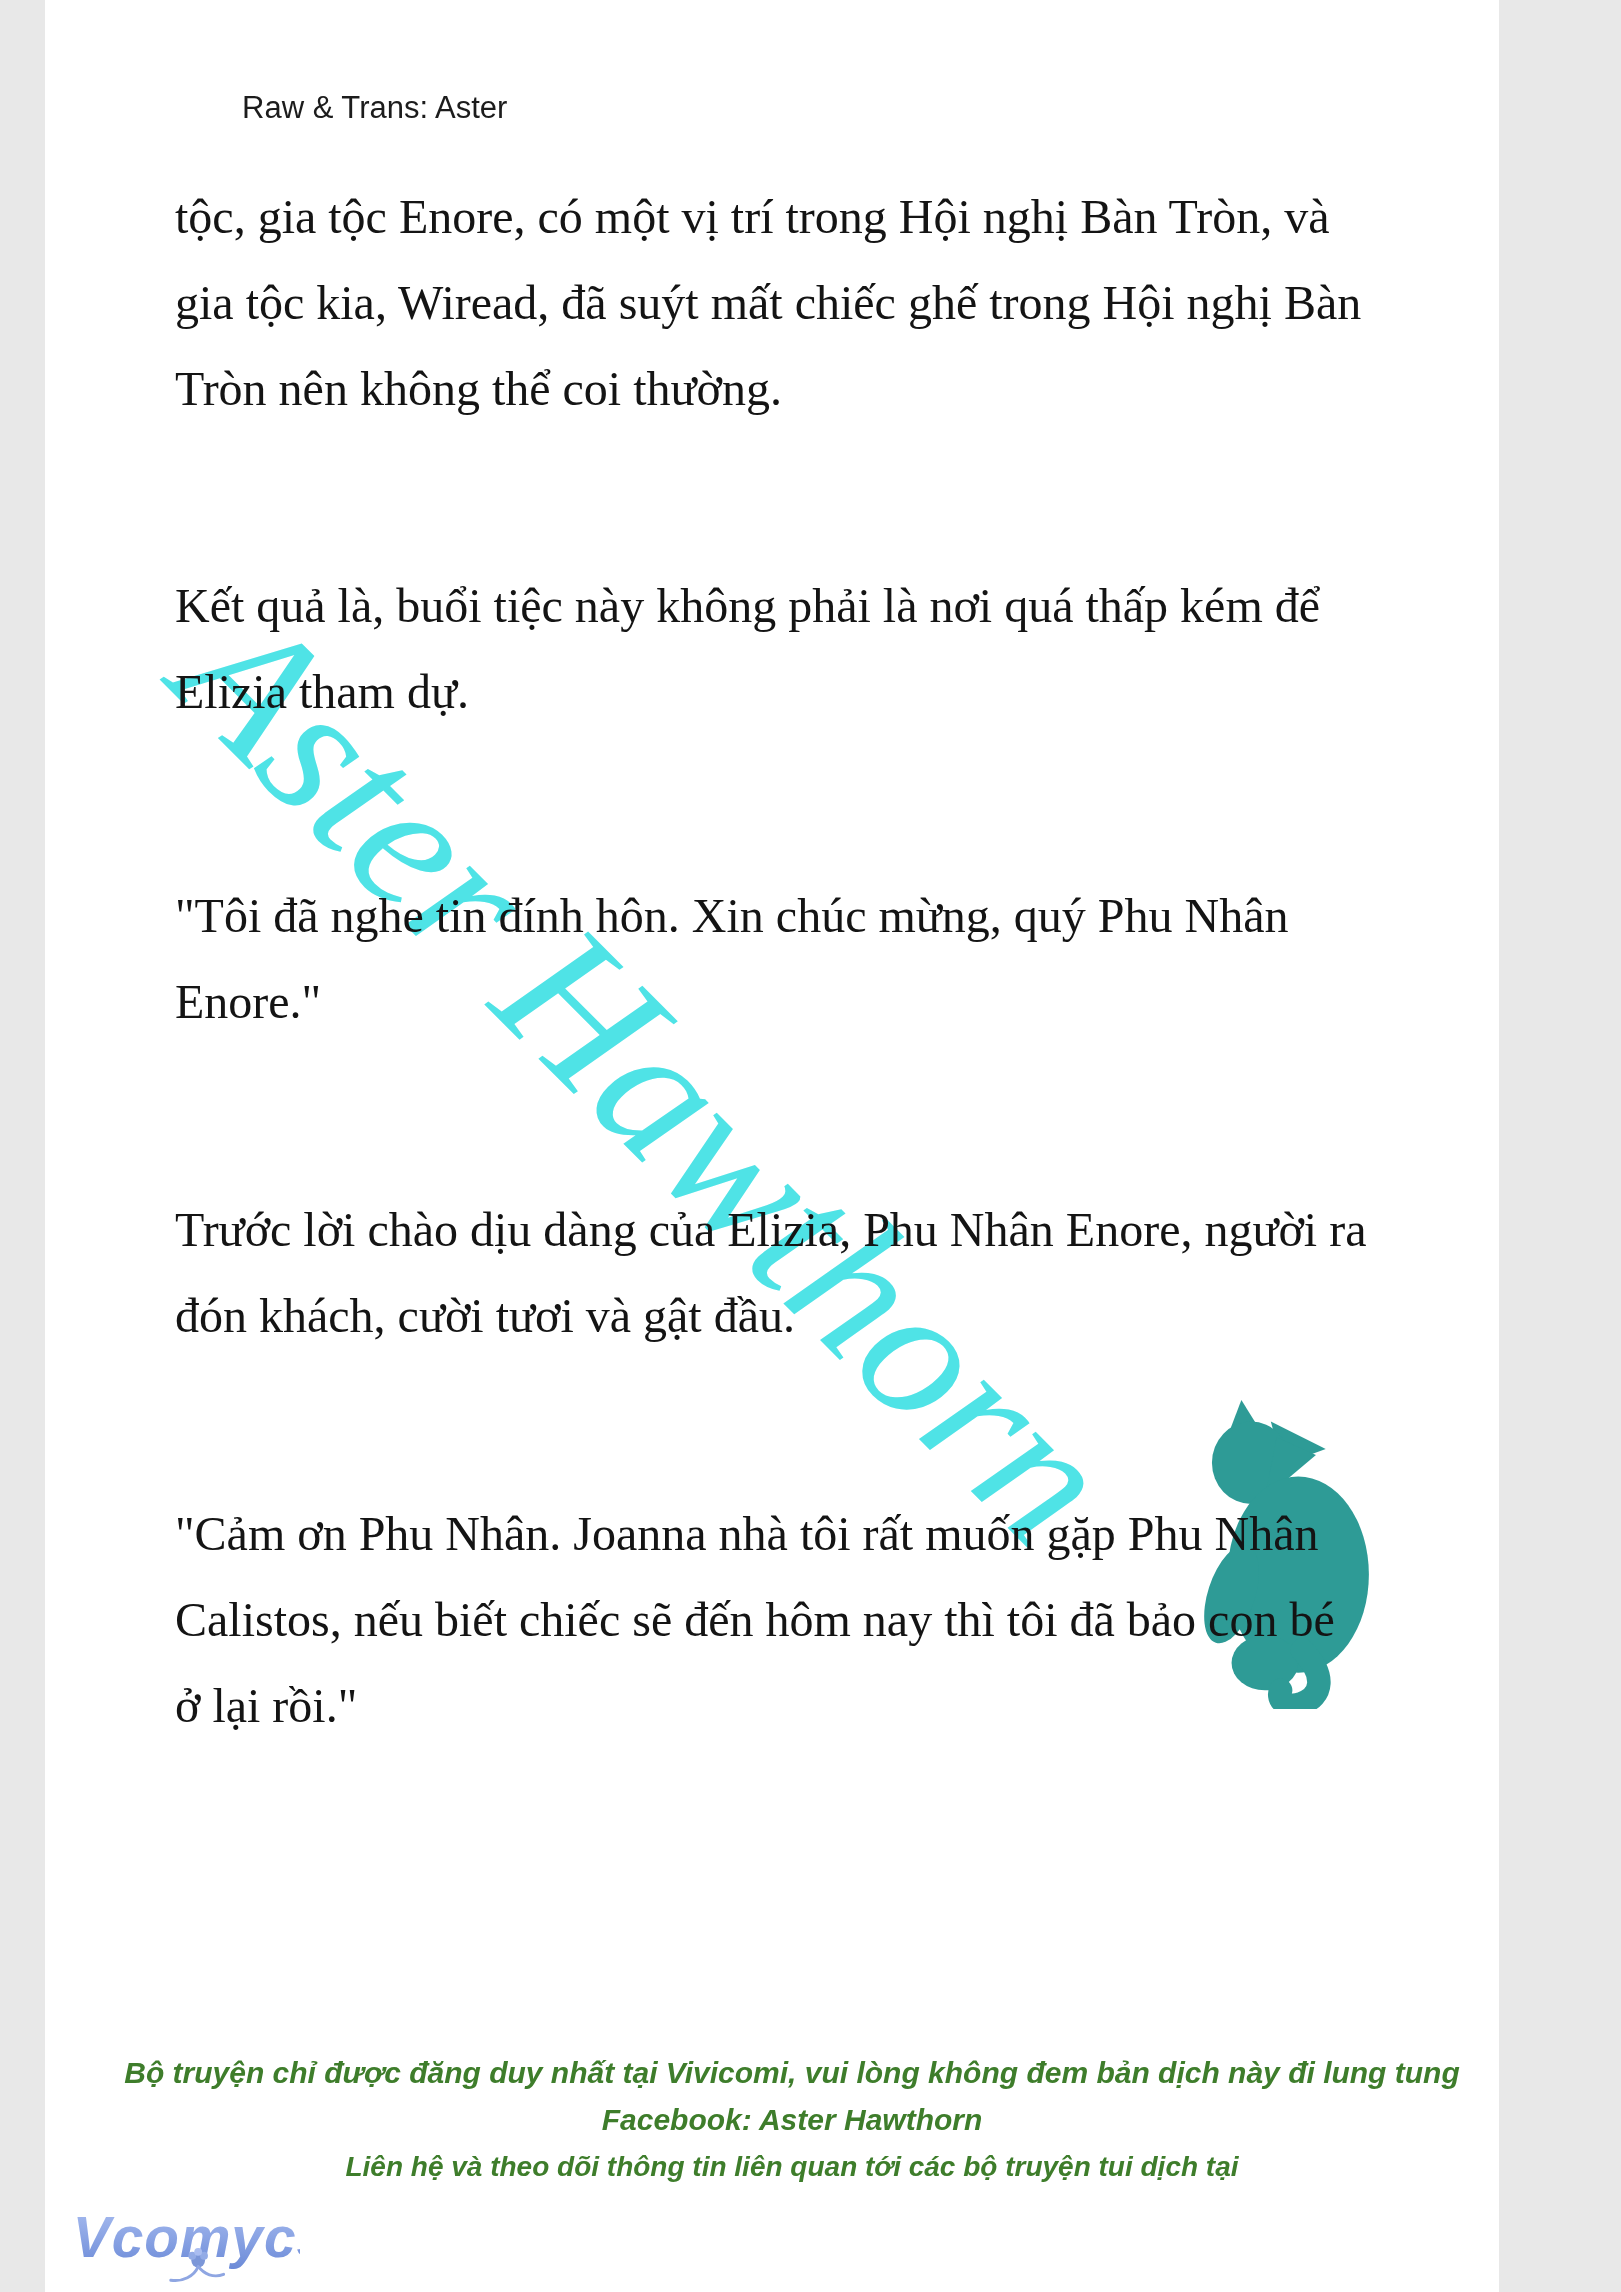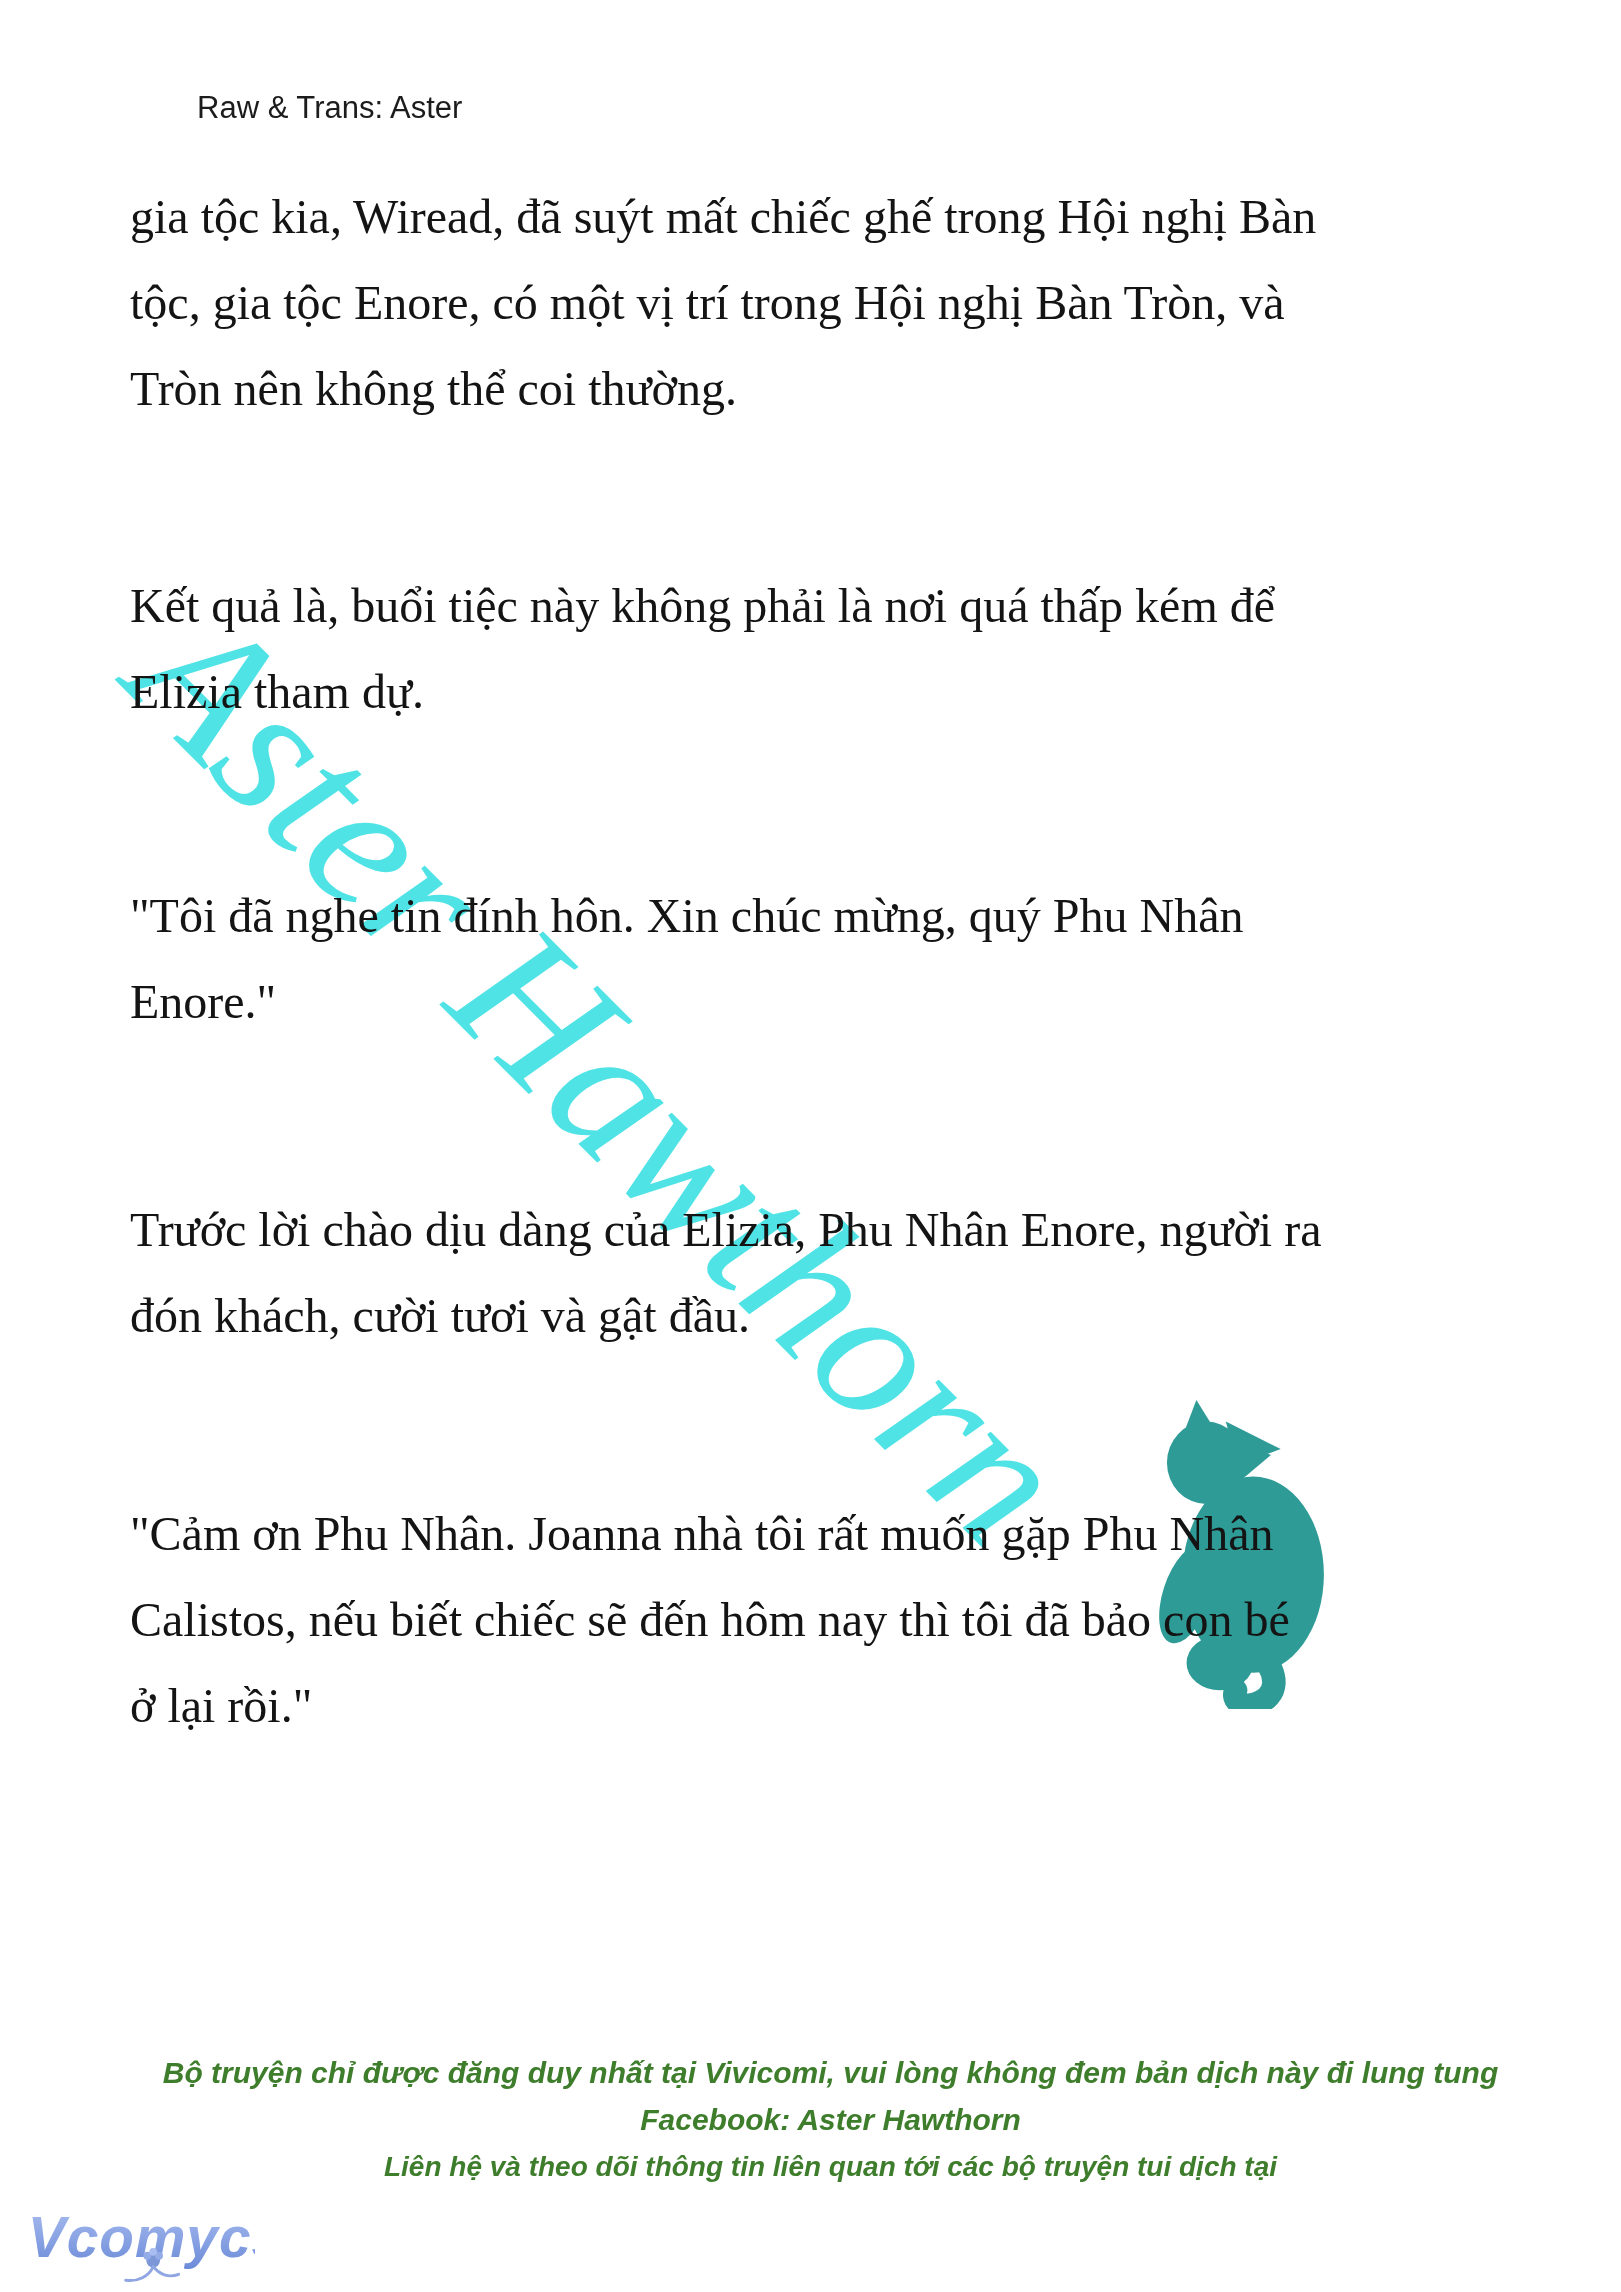--- a/index.html
+++ b/index.html
@@ -1,21 +1,22 @@
 <!DOCTYPE html>
 <html><head>
 <meta charset="utf-8">
 <style>
   html,body{margin:0;padding:0;background:#e8e8e8;}
   .page{
     position:relative;
-    width:1621px;height:2293px;
+    width:1454px;height:2293px;
     background:#ffffff;
     overflow:hidden;
     font-family:"Liberation Serif", serif;
+    margin-left:45px;
   }
   .header-credit{
     position:absolute;
     left:197px;top:90px;
     font-family:"Liberation Sans", sans-serif;
     font-size:31px;
     color:#1c1c1c;
     z-index:3;
     white-space:nowrap;
   }
@@ -95,22 +96,22 @@
 
       <ellipse cx="32" cy="198" rx="24" ry="52" transform="rotate(18 32 198)"></ellipse>
 
       <ellipse cx="66" cy="268" rx="34" ry="28"></ellipse>
 
       <path d="M104,255 C128,280 126,302 102,310 C88,314 78,306 82,296" fill="none" stroke="#2e9b96" stroke-width="24" stroke-linecap="round"></path>
     </g>
   </svg>
 
   <div class="para p1">
+    <div>tộc, gia tộc Enore, có một vị trí trong Hội nghị Bàn Tròn, và</div>
     <div>gia tộc kia, Wiread, đã suýt mất chiếc ghế trong Hội nghị Bàn</div>
-    <div>tộc, gia tộc Enore, có một vị trí trong Hội nghị Bàn Tròn, và</div>
     <div>Tròn nên không thể coi thường.</div>
   </div>
 
   <div class="para p2">
     <div>Kết quả là, buổi tiệc này không phải là nơi quá thấp kém để</div>
     <div>Elizia tham dự.</div>
   </div>
 
   <div class="para p3">
     <div>"Tôi đã nghe tin đính hôn. Xin chúc mừng, quý Phu Nhân</div>

